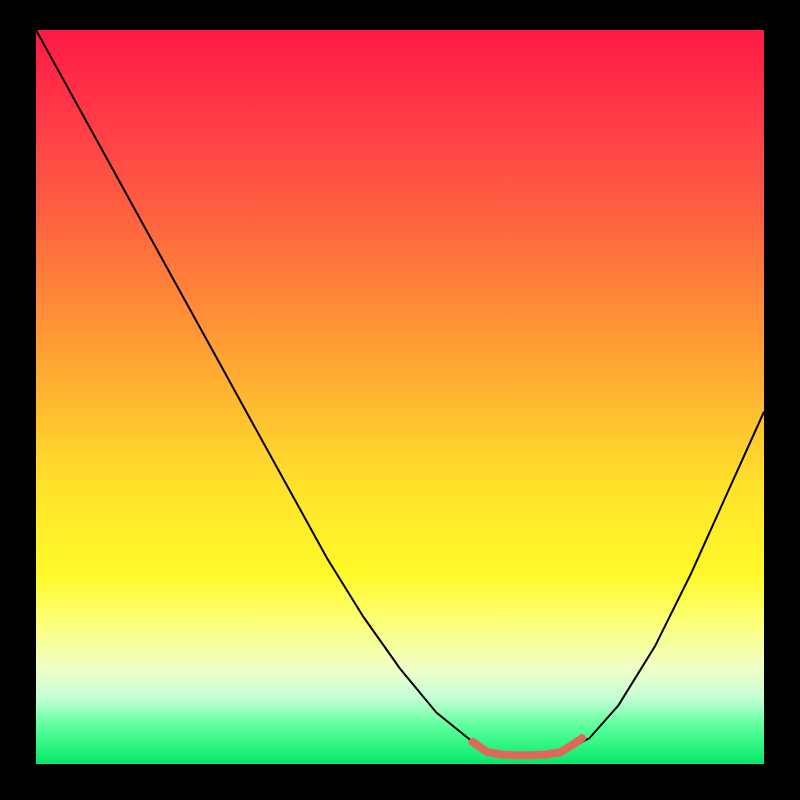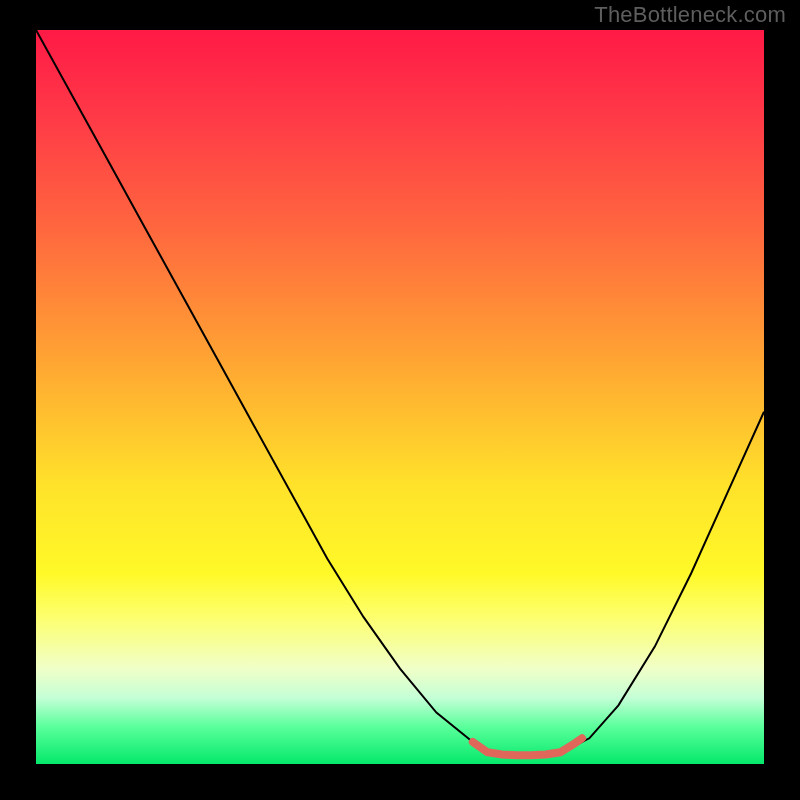--- a/index.html
+++ b/index.html
@@ -63,21 +63,20 @@
     top: 0;
     width: 100%;
     height: 100%;
   }
 </style>
 </head>
 <body>
 
 <div class="frame">
 
-  <div class="watermark">TheBottleneck.com</div>
 
   <div class="plot-area">
     <div class="gradient"></div>
     <svg class="curves" viewBox="0 0 728 734" preserveAspectRatio="none">
       <path fill="none" stroke="#000000" stroke-width="2" d="M0.0 0.0 L36.4 66.1 L72.8 132.1 L109.2 198.2 L145.6 264.2 L182.0 330.3 L218.4 396.4 L254.8 462.4 L291.2 528.5 L327.6 587.2 L364.0 638.6 L400.4 682.6 L436.8 712.0 L451.4 723.0 L465.9 725.2 L495.0 725.2 L524.2 723.0 L553.3 708.3 L582.4 675.3 L618.8 616.6 L655.2 543.2 L691.6 462.4 L728.0 381.7"></path>
       <path fill="none" stroke="#e0685a" stroke-width="8" stroke-linecap="round" d="M436.8 712.0 L451.4 722.3 L465.9 724.5 L480.5 725.2 L495.0 725.2 L509.6 724.5 L524.2 722.3 L538.7 713.4 L546.0 708.3"></path>
     </svg>
   </div>
 
 </div>

